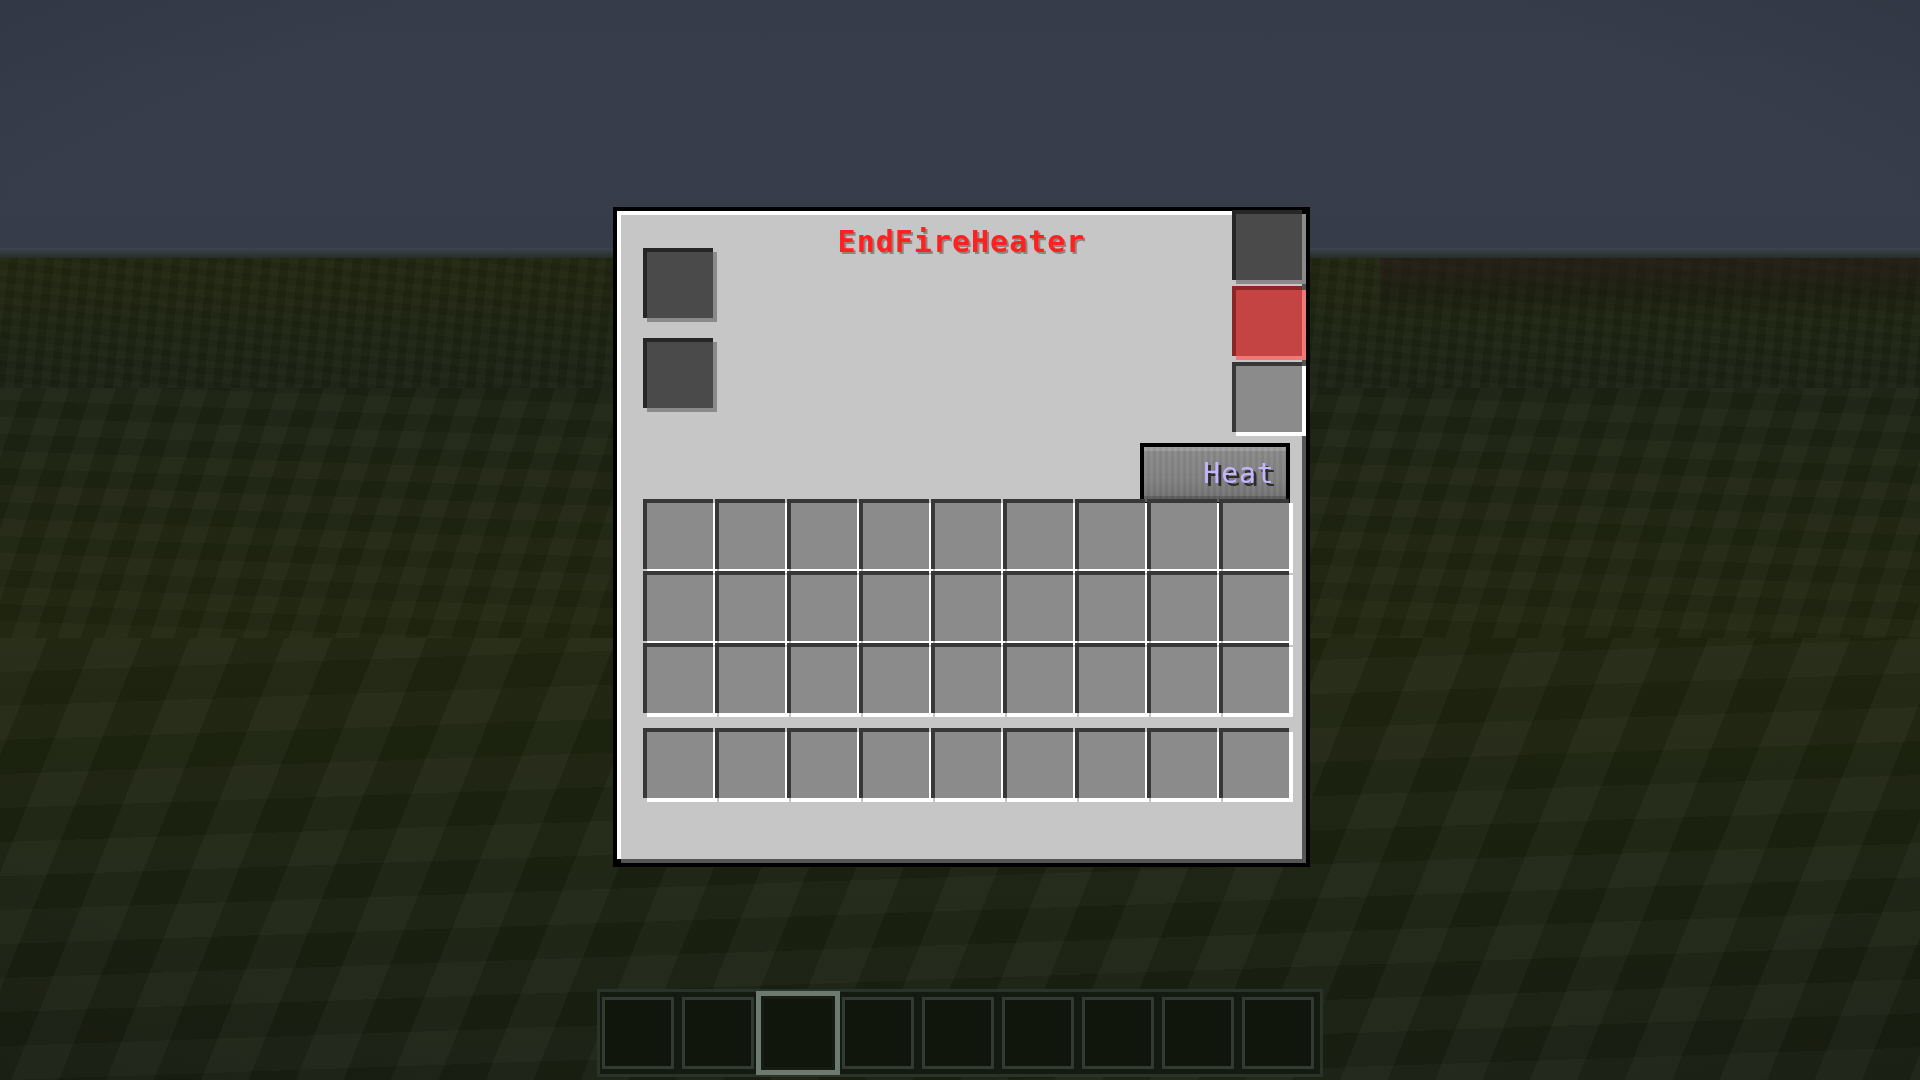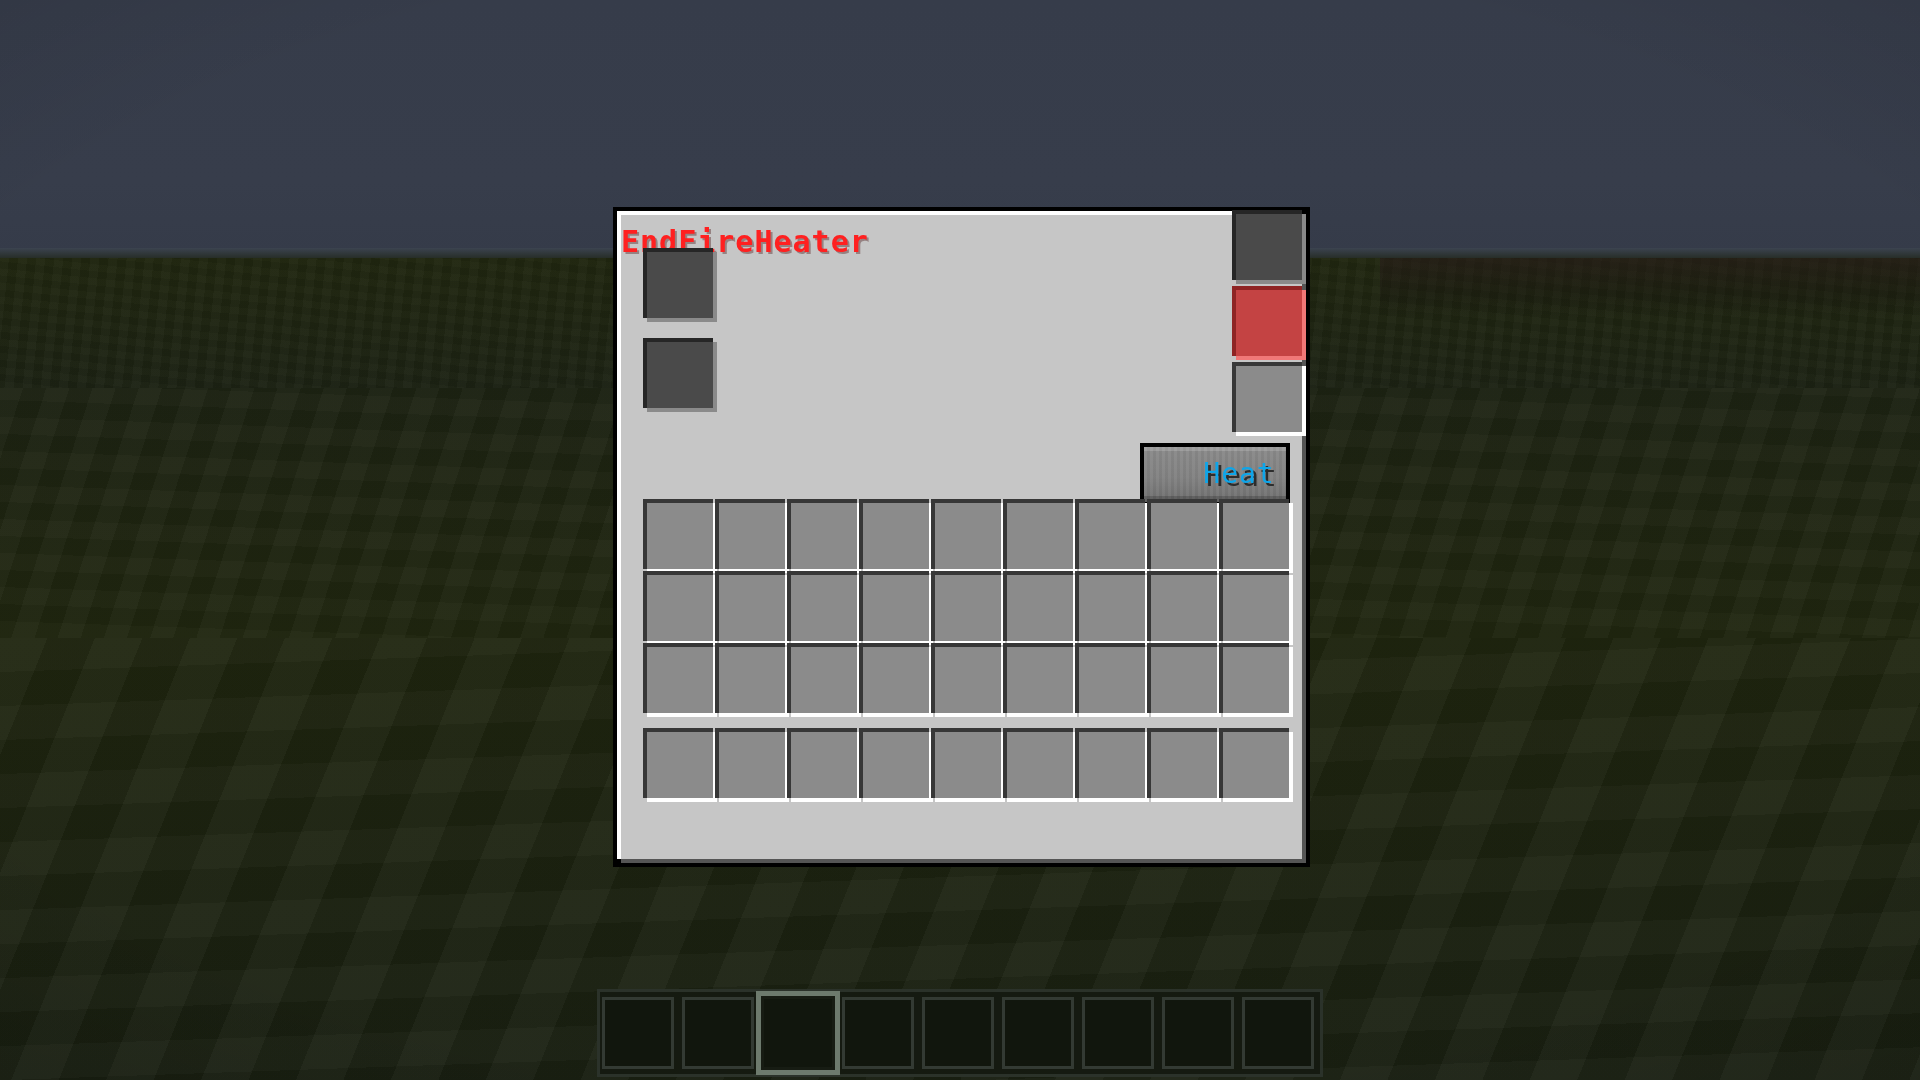--- a/index.html
+++ b/index.html
@@ -89,20 +89,21 @@
     background:#c6c6c6;
   }
   .panel-inner{
     position:absolute; left:8px; top:8px; right:8px; bottom:8px;
   }
 
   
   #title{
     position:absolute;
     left:0; top:12px; width:100%;
+    text-align:center;
     color:#ff2020;
     font-size:30px;
     letter-spacing:1px;
     line-height:30px;
     font-weight:bold;
     text-shadow:2px 2px 0 rgba(60,0,0,0.35);
     user-select:none;
     -webkit-font-smoothing:none;
   }
 
@@ -143,21 +144,21 @@
     position:absolute; left:4px; top:4px; right:4px; height:4px;
     background:rgba(255,255,255,0.16);
   }
   #heat-button .btn-sh{
     position:absolute; left:4px; bottom:4px; right:4px; height:6px;
     background:rgba(0,0,0,0.18);
   }
   #heat-button .btn-label{
     position:absolute; inset:0;
     display:flex; align-items:center; justify-content:center;
-    color:#0ea5e9;
+    color:#c4b5fd;
     font-size:28px;
     letter-spacing:1px;
     text-shadow:3px 3px 0 rgba(35,35,35,0.9);
     user-select:none;
     padding-bottom:2px;
     padding-left:48px;
   }
 
   
   #hotbar{

